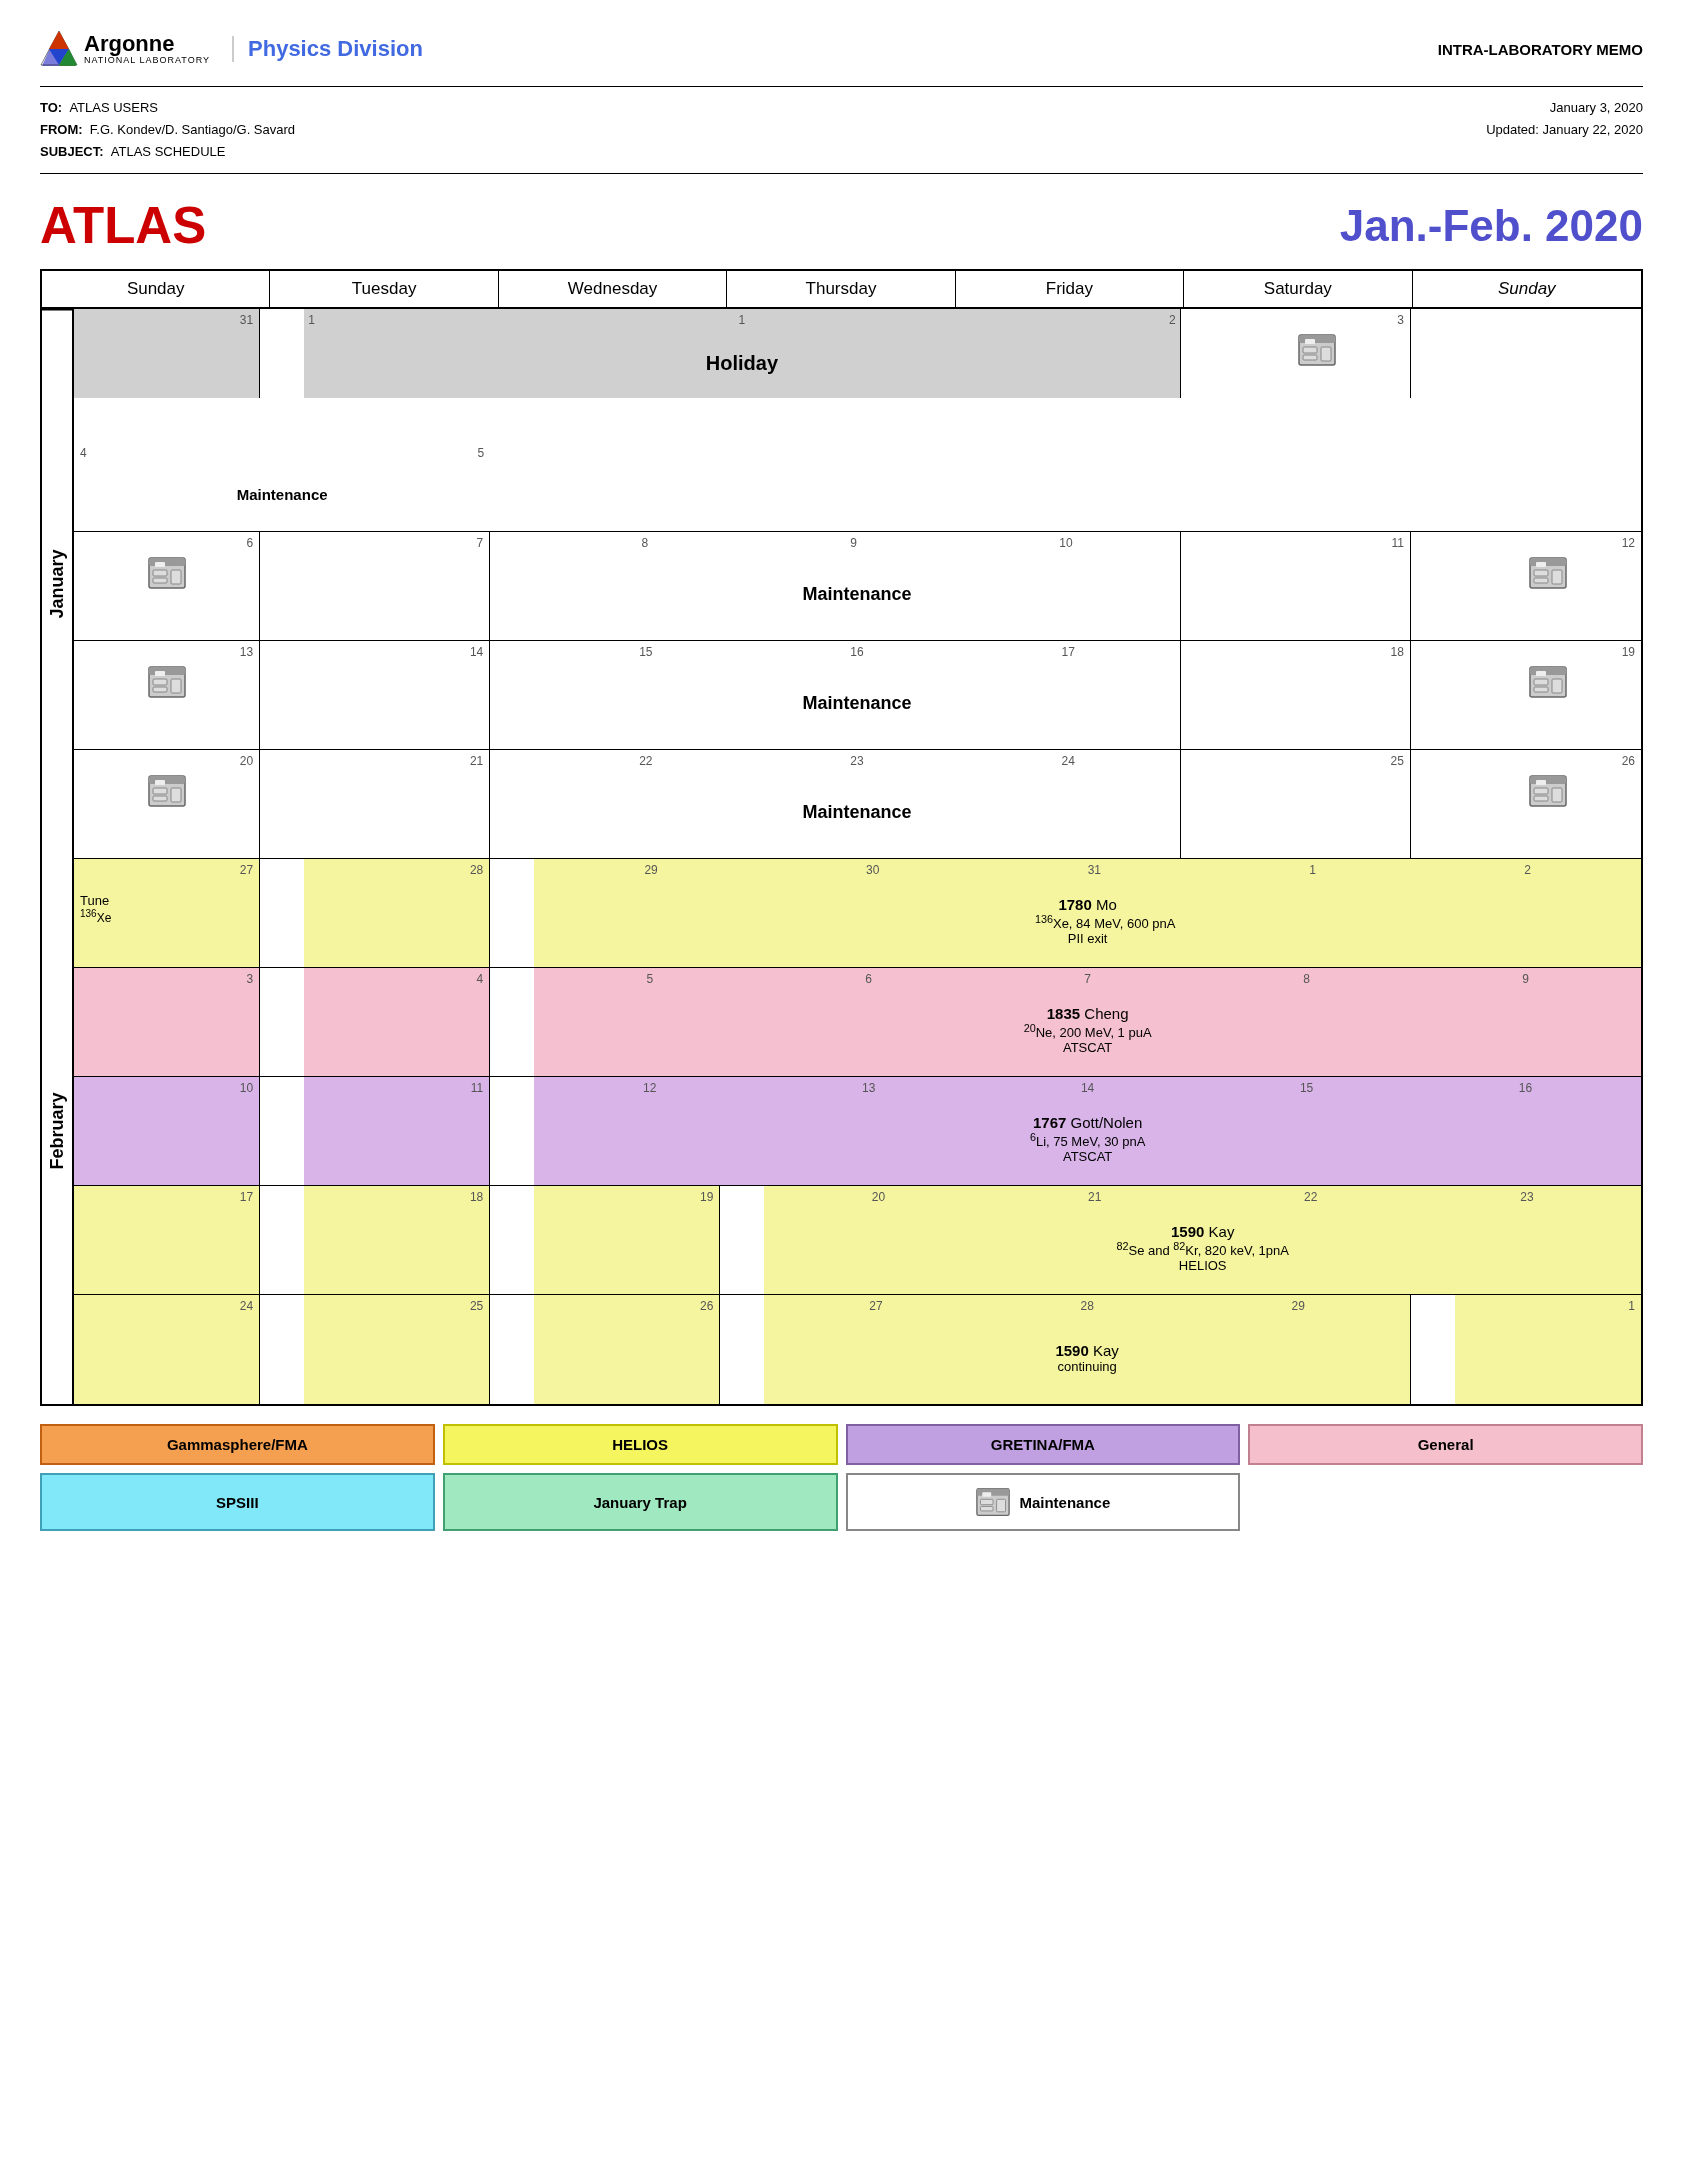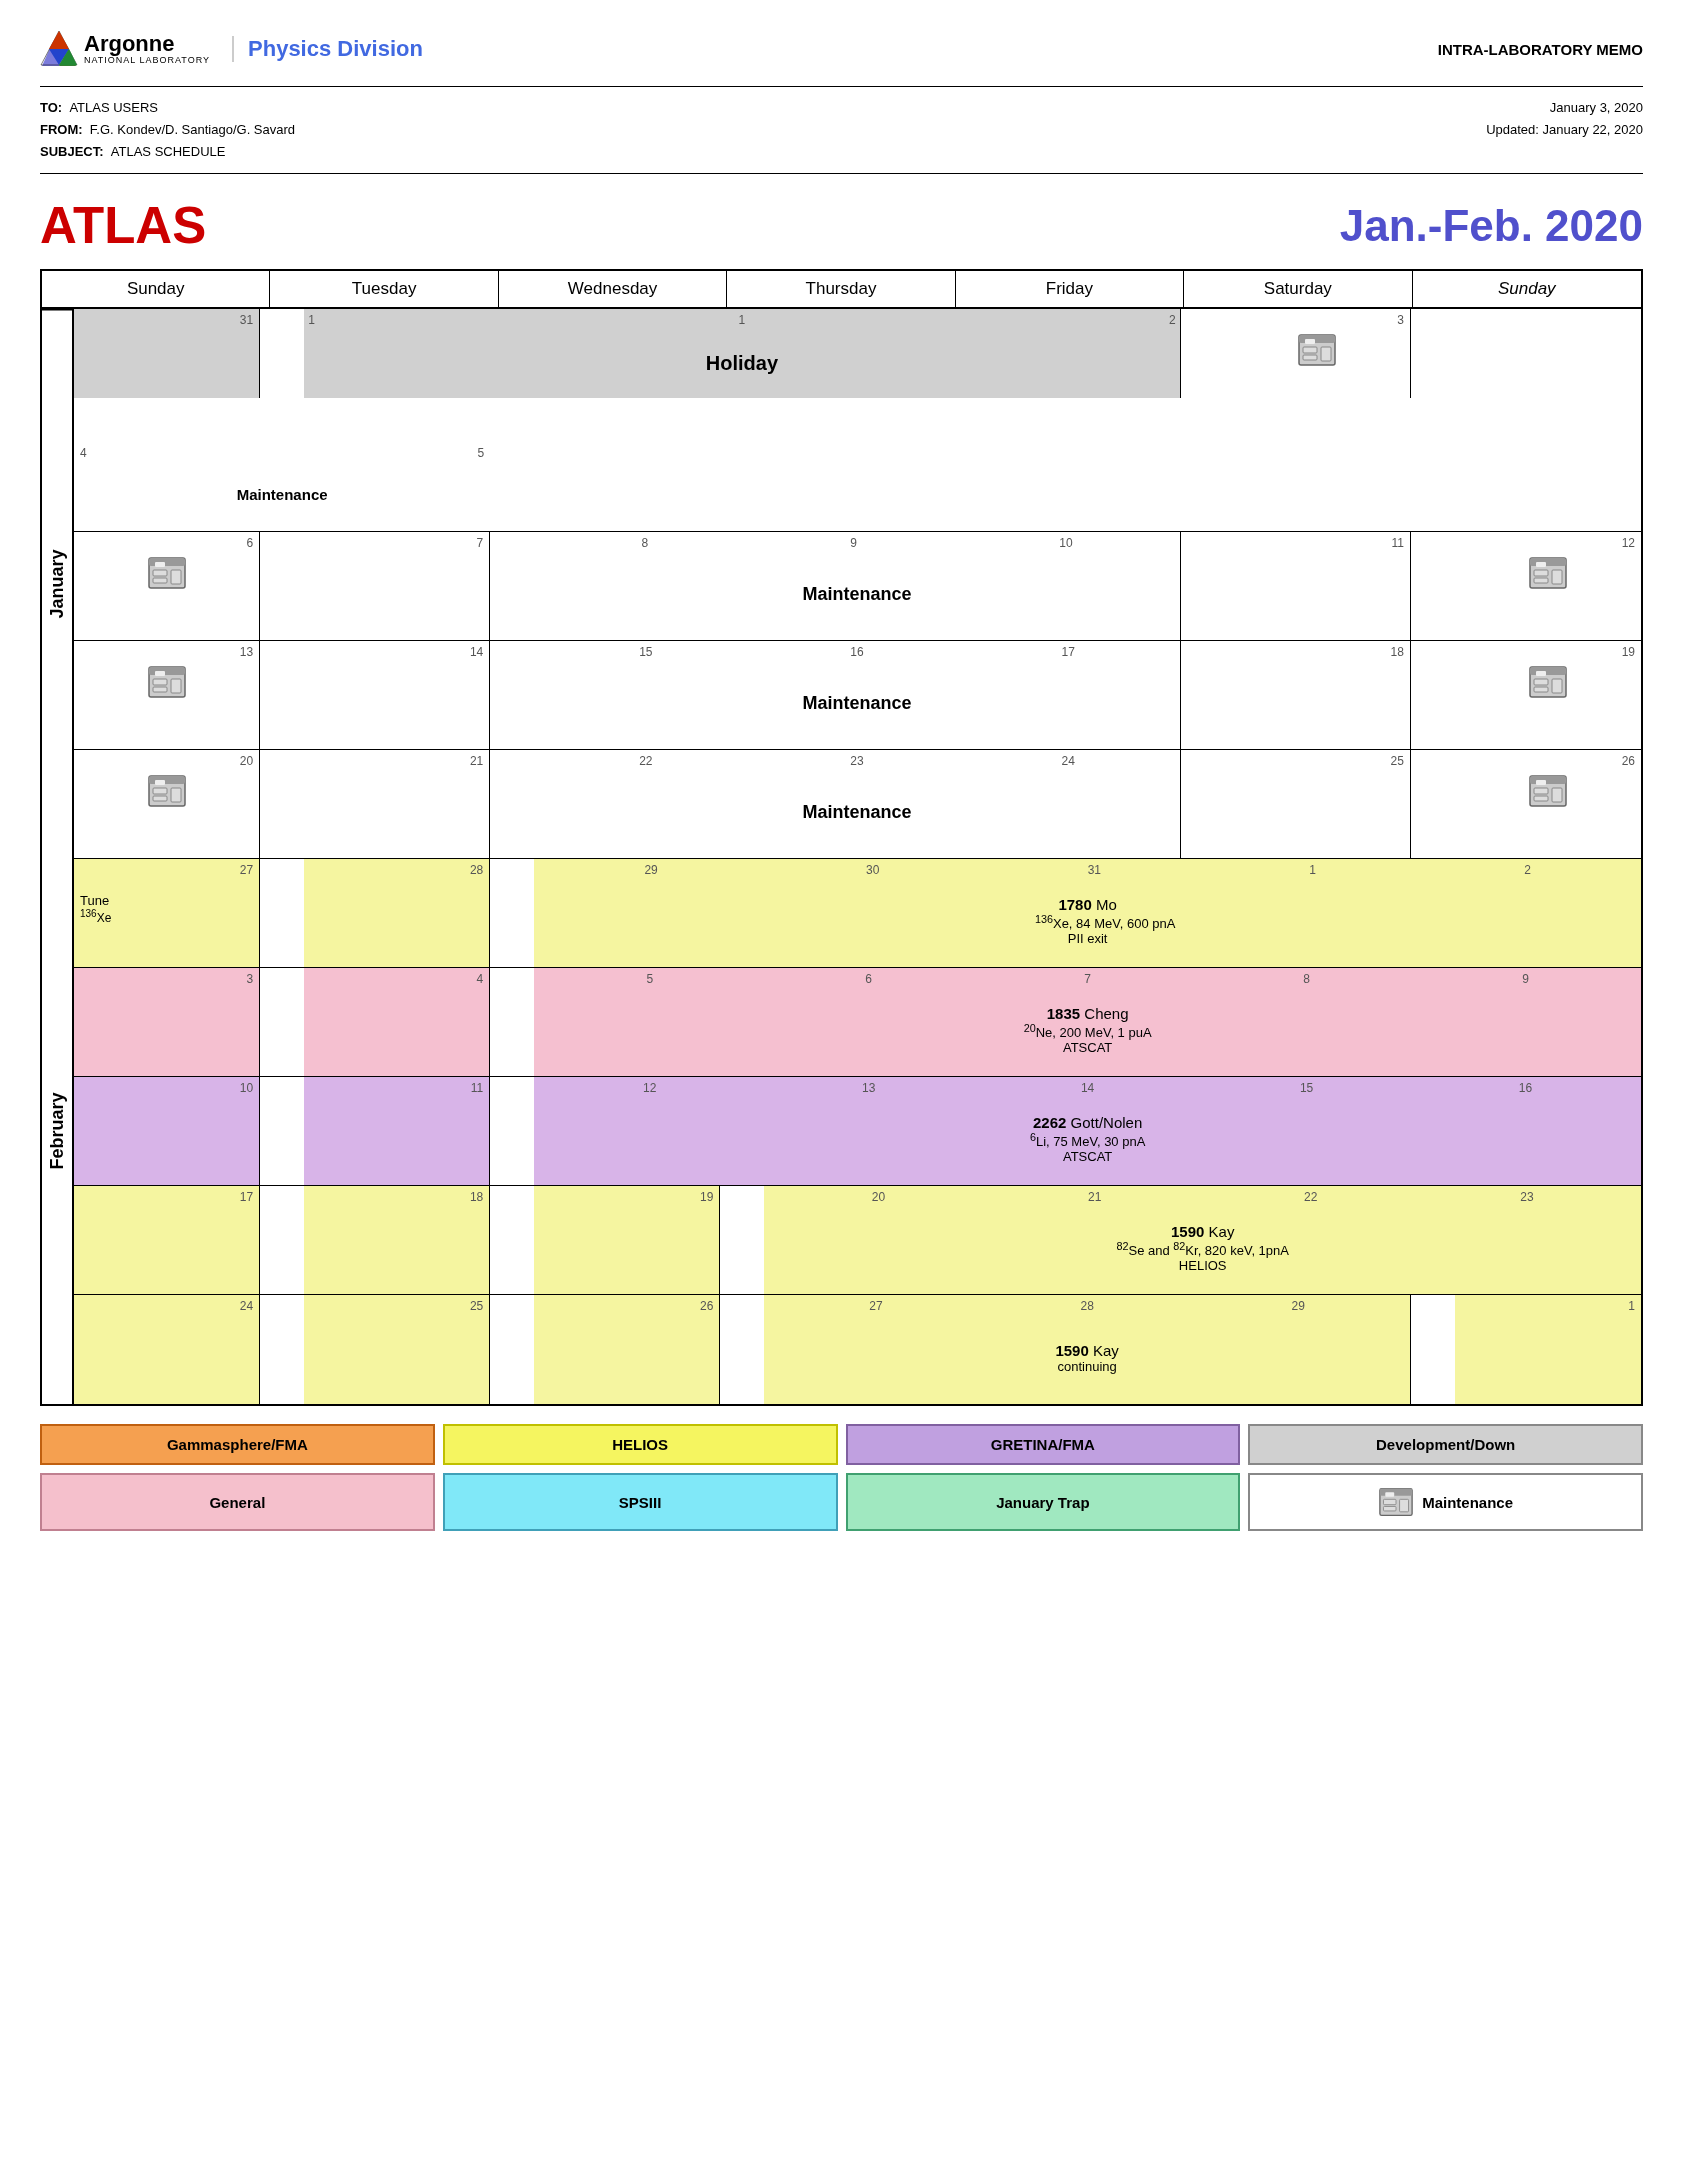--- a/index.html
+++ b/index.html
@@ -538,21 +538,21 @@
 
         <div class="cal-cell bg-purple col-span-5" style="display:flex; flex-direction:column; align-items:center; justify-content:center; text-align:center; border-right:none; position:relative;">
           <div style="display:flex; width:100%; justify-content:space-around; padding:0 6px; position:absolute; top:4px; left:0; right:0;">
             <span style="font-size:12px; color:#555;">12</span>
             <span style="font-size:12px; color:#555;">13</span>
             <span style="font-size:12px; color:#555;">14</span>
             <span style="font-size:12px; color:#555;">15</span>
             <span style="font-size:12px; color:#555;">16</span>
           </div>
           <div style="margin-top:16px; text-align:center;">
-            <div style="font-size:15px;"><strong>2262</strong> <span>Gott/Nolen</span></div>
+            <div style="font-size:15px;"><strong>1767</strong> <span>Gott/Nolen</span></div>
             <div style="font-size:13px;"><sup>6</sup>Li, 75 MeV, 30 pnA</div>
             <div style="font-size:13px;">ATSCAT</div>
           </div>
         </div>
       </div>
 
       <div class="cal-row" style="min-height:109px;">
 
         <div class="cal-cell bg-yellow">
           <span class="day-num">17</span>
@@ -613,21 +613,20 @@
       </div>
 
     </div>
   </div>
 </div>
 
 <div class="legend">
   <div class="legend-item leg-orange">Gammasphere/FMA</div>
   <div class="legend-item leg-yellow">HELIOS</div>
   <div class="legend-item leg-purple">GRETINA/FMA</div>
-  <div class="legend-item leg-ltgray">Development/Down</div>
   <div class="legend-item leg-pink">General</div>
   <div class="legend-item leg-cyan">SPSIII</div>
   <div class="legend-item leg-green">January Trap</div>
   <div class="legend-item leg-white">
     <svg width="36" height="34" viewBox="0 0 40 38">
       <rect x="2" y="4" width="36" height="30" fill="#ccc" stroke="#666" stroke-width="1.5" rx="2"></rect>
       <rect x="2" y="4" width="36" height="8" fill="#999" rx="2"></rect>
       <rect x="8" y="8" width="10" height="5" fill="#eee" rx="1"></rect>
       <rect x="24" y="16" width="10" height="14" fill="#ddd" stroke="#888" stroke-width="1" rx="1"></rect>
       <rect x="6" y="16" width="14" height="6" fill="#ddd" stroke="#888" stroke-width="1" rx="1"></rect>

